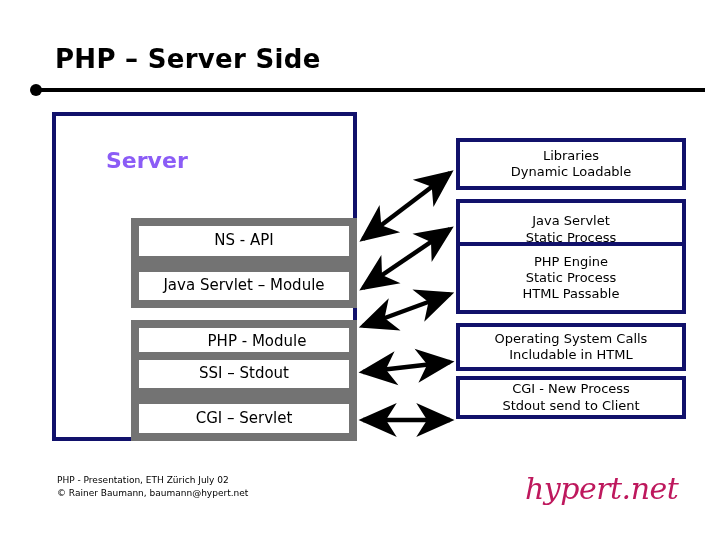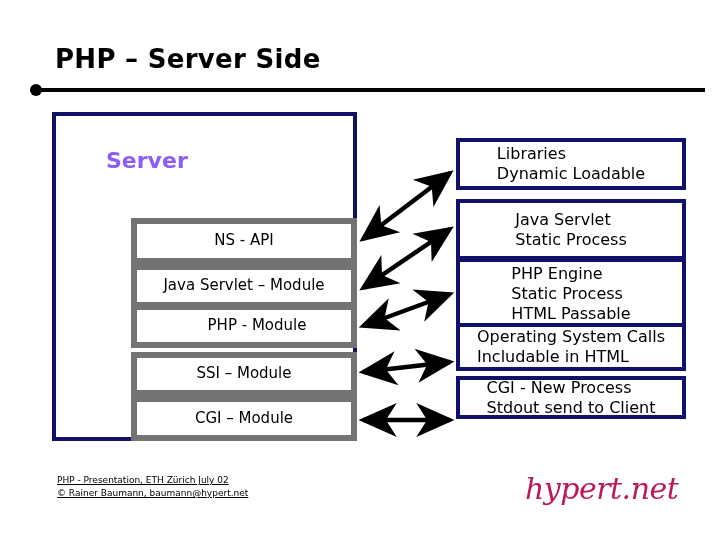--- a/index.html
+++ b/index.html
@@ -39,60 +39,60 @@
   .server-label{
     position:absolute;left:106px;top:148px;
     font-size:22px;font-weight:bold;color:#8b5cf6;
     white-space:nowrap;
   }
 
   
   .mod{
     position:absolute;
     left:131px;width:226px;
-    border:6px solid #737373;
+    border:8px solid #737373;
     background:#ffffff;
     box-sizing:border-box;
     display:flex;align-items:center;justify-content:center;
     font-size:15px;color:#000000;
     text-align:center;
     line-height:1.15;
   }
   .mod-0{top:218px;height:46px;}
   .mod-1{top:264px;height:44px;}
-  .mod-2{top:304px;height:44px;padding-left:26px;}
+  .mod-2{top:320px;height:44px;padding-left:26px;}
   .mod-3{top:352px;height:44px;}
   .mod-4{top:396px;height:45px;}
 
   
   .rbox{
     position:absolute;left:456px;width:230px;
     border:4px solid #11116b;
     background:#ffffff;
     box-sizing:border-box;
     display:flex;align-items:center;justify-content:center;
-    font-size:16px;color:#000000;
+    font-size:13px;color:#000000;
+    text-align:center;
     line-height:1.25;
     white-space:pre-line;
   }
   .rbox-0{top:138px;height:52px;}
   .rbox-1{top:199px;height:61px;}
-  .rbox-2{top:258px;height:72px;}
+  .rbox-2{top:242px;height:72px;}
   .rbox-3{top:323px;height:48px;}
   .rbox-4{top:376px;height:43px;}
 
   
   .arrows{position:absolute;left:0;top:0;width:720px;height:540px;pointer-events:none;}
 
   
   .footer{
     position:absolute;left:57px;top:474px;
     font-size:9px;color:#000000;line-height:1.45;
     white-space:pre-line;
-    text-decoration:underline;
   }
   .logo{
     position:absolute;left:525px;top:471px;
     font-family:"DejaVu Serif","Liberation Serif",serif;
     font-size:30px;color:#be185d;
     font-style:italic;
     letter-spacing:-0.5px;
     white-space:nowrap;
   }
 </style>
@@ -104,22 +104,22 @@
   <div class="slide-title">PHP – Server Side</div>
   <div class="title-dot"></div>
   <div class="title-rule"></div>
 
   <div class="server-box"></div>
   <div class="server-label">Server</div>
 
   <div class="mod mod-0">NS - API</div>
   <div class="mod mod-1">Java Servlet – Module</div>
   <div class="mod mod-2">PHP - Module</div>
-  <div class="mod mod-3">SSI – Module</div>
-  <div class="mod mod-4">CGI – Module</div>
+  <div class="mod mod-3">SSI – Stdout</div>
+  <div class="mod mod-4">CGI – Servlet</div>
 
   <div class="rbox rbox-0">Libraries
 Dynamic Loadable</div>
   <div class="rbox rbox-1">Java Servlet
 Static Process</div>
   <div class="rbox rbox-2">PHP Engine
 Static Process
 HTML Passable</div>
   <div class="rbox rbox-3">Operating System Calls
 Includable in HTML</div>

